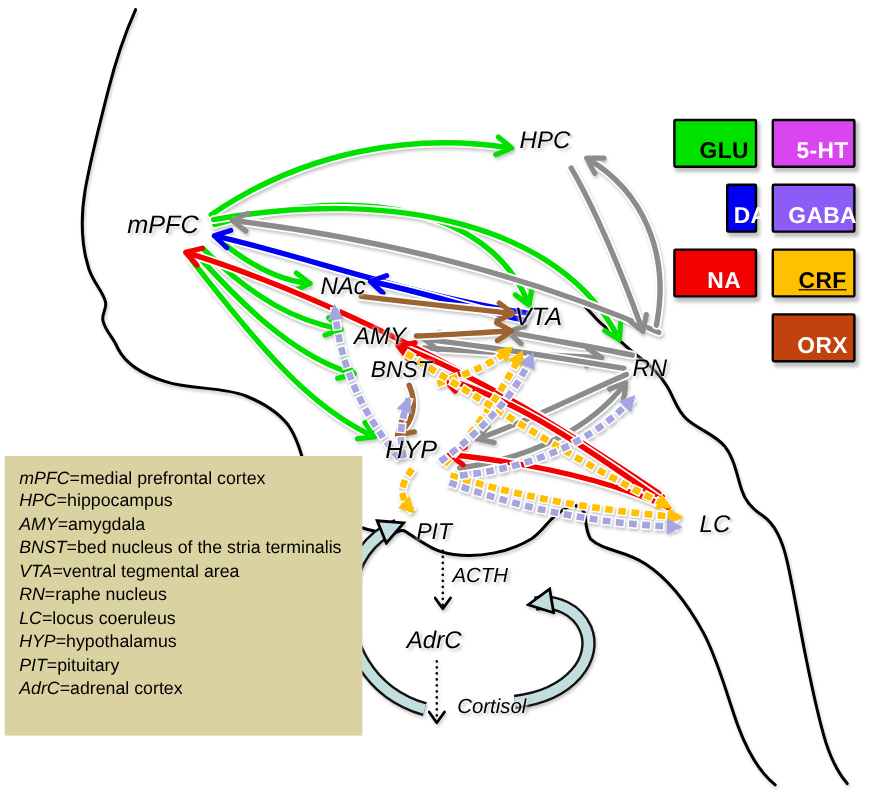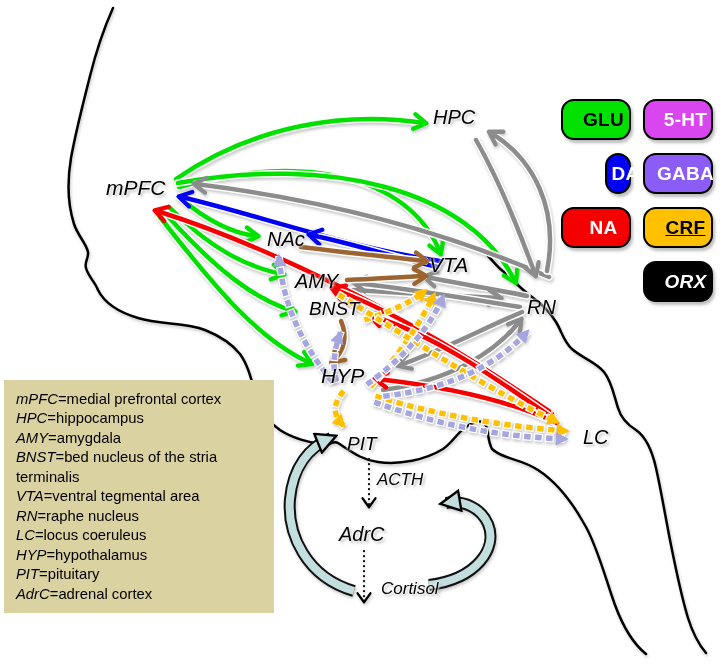--- a/index.html
+++ b/index.html
@@ -6,25 +6,25 @@
   .stage{position:relative;width:728px;height:669px;overflow:hidden;
          font-family:"Liberation Sans",sans-serif;background:#fff;}
   .stage svg{position:absolute;left:0;top:0;
          filter:drop-shadow(1.5px 2px 1.5px rgba(0,0,0,0.22));}
   .node{position:absolute;font-style:italic;color:#000;white-space:nowrap;
         text-shadow:0 0 3px #fff,0 0 3px #fff,2px 2px 3px rgba(110,110,110,.55);
         line-height:1;}
   .legend{position:absolute;left:561px;top:99px;display:grid;
           grid-template-columns:70px 70px;grid-auto-rows:41px;
           column-gap:12px;row-gap:13px;}
-  .legend-item{border:2.5px solid #000;border-radius:13px;display:flex;
-          align-items:center;justify-content:center;font-size:19px;
+  .legend-item{border:2.5px solid #000;border-radius:2px;display:flex;
+          align-items:flex-end;justify-content:center;font-size:19px;
           font-weight:600;letter-spacing:.3px;
           box-shadow:2px 3px 3px rgba(110,110,110,.45);padding-left:15px;}
-  .abbrev{position:absolute;left:4px;top:380px;width:270px;height:233px;
+  .abbrev{position:absolute;left:4px;top:380px;width:298px;height:233px;
           box-sizing:border-box;background:#DBD2A2;padding:10px 12px 8px 12px;
           font-size:14.8px;line-height:1.315;color:#000;}
   .abbrev .entry{display:block;}
   .abbrev i{font-style:italic;}
 </style>
 </head>
 <body>
 
 <div class="stage">
   <svg id="diagram-svg" width="728" height="669" viewBox="0 0 728 669">
@@ -161,21 +161,21 @@
       </div>
       <div class="legend-item" style="background: #8b5cf6; color: rgb(255, 255, 255);">
         <span>GABA</span>
       </div>
       <div class="legend-item" style="background: rgb(245, 0, 0); color: rgb(255, 255, 255);">
         <span>NA</span>
       </div>
       <div class="legend-item" style="background: rgb(255, 192, 0); color: rgb(0, 0, 0); text-decoration: underline;">
         <span>CRF</span>
       </div>
-      <div class="legend-item" style="background: #000000; color: rgb(255, 255, 255); grid-column: 2; font-style: italic;">
+      <div class="legend-item" style="background: #c2410c; color: rgb(255, 255, 255); grid-column: 2;">
         <span>ORX</span>
       </div>
     </div>
   <div class="abbrev" id="abbrev">
       <span class="entry"><i>mPFC</i>=<span>medial prefrontal cortex</span></span>
       <span class="entry"><i>HPC</i>=<span>hippocampus</span></span>
       <span class="entry"><i>AMY</i>=<span>amygdala</span></span>
       <span class="entry"><i>BNST</i>=<span>bed nucleus of the stria terminalis</span></span>
       <span class="entry"><i>VTA</i>=<span>ventral tegmental area</span></span>
       <span class="entry"><i>RN</i>=<span>raphe nucleus</span></span>

